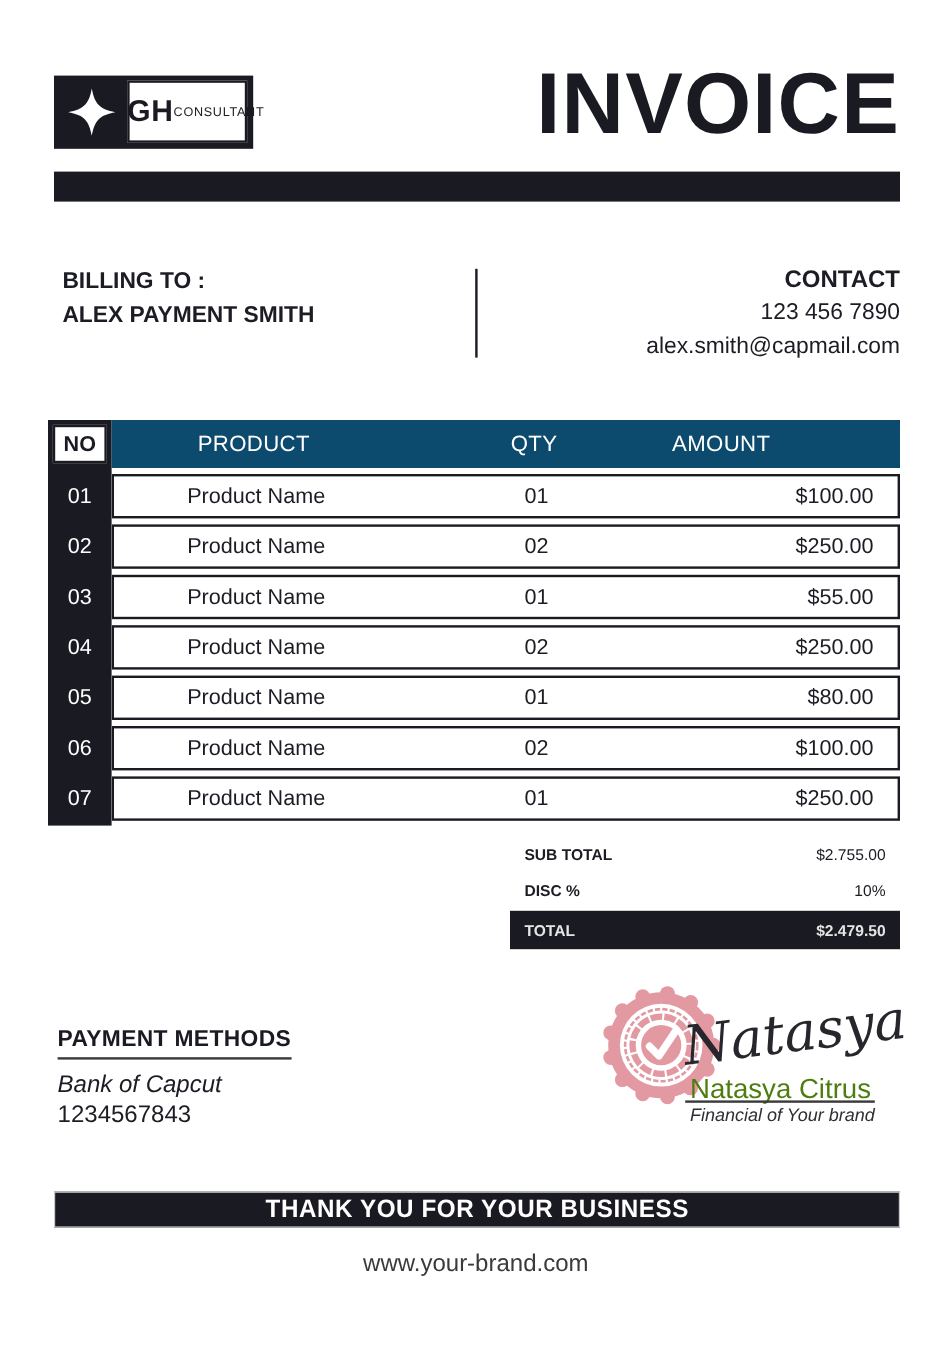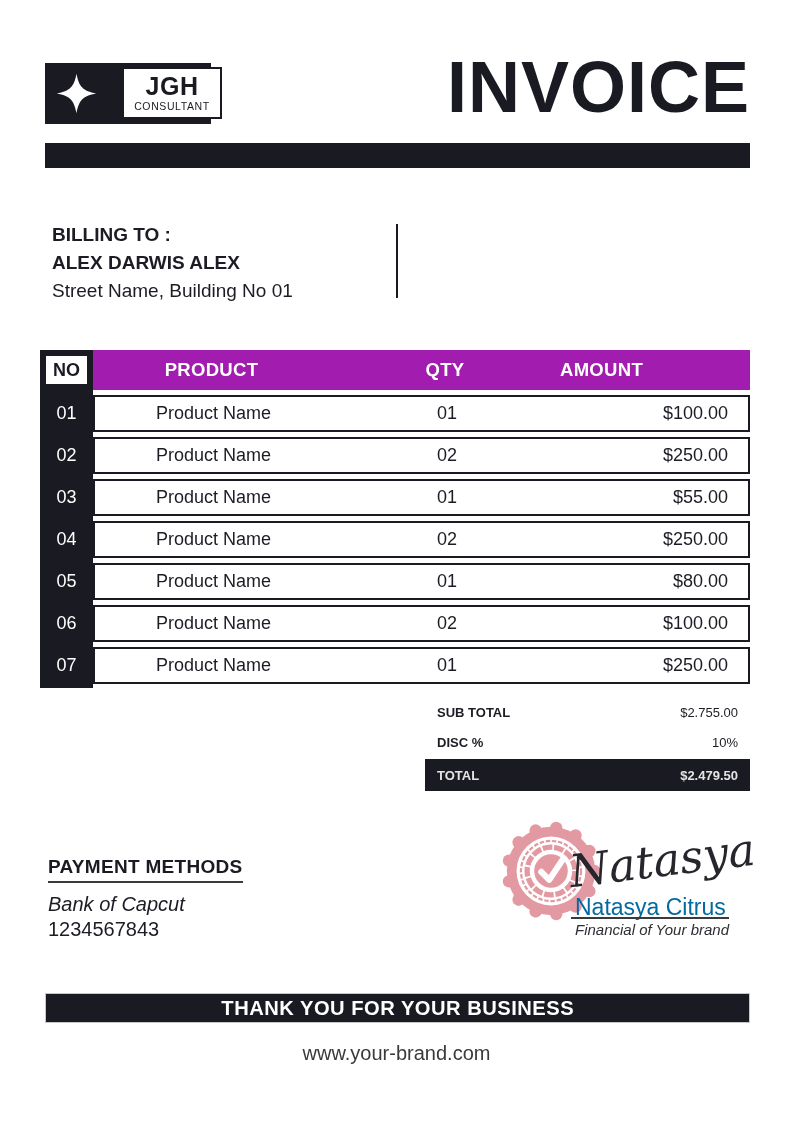--- a/index.html
+++ b/index.html
@@ -3,22 +3,22 @@
 <meta charset="utf-8">
 <style>
   * { margin:0; padding:0; box-sizing:border-box; }
   html,body { background:#ffffff; }
   body { font-family:"Liberation Sans", sans-serif; color:#1c1c24; }
   .page { position:relative; width:793px; height:1122px; background:#fff; overflow:hidden; }
 
   
   .logo { position:absolute; left:45px; top:63px; width:166px; height:61px; background:#1a1a22; }
   .logo .star { position:absolute; left:11px; top:10px; width:41px; height:41px; }
-  .logo .labelbox { position:absolute; left:77px; top:4px; width:100px; height:52px;
-    background:#fff; border:2px solid #1a1a22; display:flex; flex-direction:column;
+  .logo .labelbox { position:absolute; left:61px; top:4px; width:100px; height:52px;
+    background:#fff; border:2px solid #1a1a22; display:flex; flex-direction:row;
     align-items:center; justify-content:center; }
   .logo .initials { font-size:25px; font-weight:800; letter-spacing:.5px; color:#1a1a22; line-height:1; }
   .logo .subtitle { font-size:10.5px; font-weight:500; letter-spacing:.6px; color:#1a1a22; margin-top:1px; }
 
   .invoice-title { position:absolute; right:43px; top:50px; font-size:72px; font-weight:800;
     letter-spacing:1px; color:#1a1a22; line-height:1.05;text-align:right; }
 
   .top-bar { position:absolute; left:45px; top:143px; width:705px; height:25px; background:#1a1a22; }
 
   
@@ -29,22 +29,22 @@
   .contact { position:absolute; right:43px; top:219px; text-align:right; font-size:19px; line-height:28px; }
   .contact .c1 { font-weight:800; font-size:20px; }
 
   
   .invoice-table { position:absolute; left:40px; top:350px; width:710px; height:338px; }
   .no-strip { position:absolute; left:0; top:0; width:53px; height:338px; background:#1a1a22; }
   .t-header { position:relative; display:flex; height:40px; margin-bottom:5px; }
   .no-head { width:53px; padding:4px; display:flex; }
   .no-head .no-box { flex:1; background:#fff; border:2px solid #1a1a22; color:#1a1a22;
     font-weight:800; font-size:18px; display:flex; align-items:center; justify-content:center; }
-  .head-content { flex:1; background:#a21caf; color:#fff; display:grid;
-    grid-template-columns:237px 230px 1fr; align-items:center; font-weight:700; font-size:18.5px; letter-spacing:.3px; }
+  .head-content { flex:1; background:#0c4a6e; color:#fff; display:grid;
+    grid-template-columns:237px 230px 1fr; align-items:center; font-weight:400; font-size:18.5px; letter-spacing:.3px; }
   .head-content .h-product, .head-content .h-qty { text-align:center; }
   .head-content .h-amount { padding-right:14px; }
   .t-row { position:relative; display:flex; height:37px; margin-bottom:5px; }
   .t-row:last-child { margin-bottom:0; }
   .no-cell { width:53px; color:#fff; font-size:18px; display:flex; align-items:center; justify-content:center; }
   .row-content { flex:1; background:#fff; border:2px solid #1a1a22; display:grid;
     grid-template-columns:237px 230px 1fr; align-items:center; font-size:18px; color:#1c1c24; }
   .row-content .c-product, .row-content .c-qty { text-align:center; }
   .row-content .c-amount { text-align:right; padding-right:20px; }
 
@@ -61,21 +61,21 @@
   .payment .p-head { display:inline-block; font-size:19px; font-weight:800; letter-spacing:.3px;
     padding-bottom:3px; border-bottom:2px solid #3a3a3a; color:#1a1a22; }
   .payment .p-bank { margin-top:10px; font-size:20px; font-style:italic; }
   .payment .p-acct { margin-top:2px; font-size:20px; }
 
   
   .signature { position:absolute; left:495px; top:818px; width:260px; height:140px; }
   .stamp { position:absolute; left:3px; top:0; width:106px; height:106px; opacity:.88; }
   .sig-script { position:absolute; left:74px; top:16px; font-family:"DejaVu Serif", serif;
     font-style:italic; font-size:45px; color:#26262c; transform:rotate(-7deg); white-space:nowrap; }
-  .sig-name { position:absolute; left:80px; top:76px; font-size:23px; color:#0369a1; white-space:nowrap; }
+  .sig-name { position:absolute; left:80px; top:76px; font-size:23px; color:#4d7c0f; white-space:nowrap; }
   .sig-line { position:absolute; left:76px; top:99px; width:158px; height:2px; background:#3a3a3a; }
   .sig-role { position:absolute; left:80px; top:103px; font-size:15px; font-style:italic; color:#2e2e34; white-space:nowrap; }
 
   
   .footer-bar { position:absolute; left:45px; top:993px; width:705px; height:30px; background:#1a1a22;
     border:1px solid #c9c9c9; display:flex; align-items:center; justify-content:center; }
   .footer-bar span { color:#fff; font-weight:800; font-size:21px; letter-spacing:.5px; transform:scaleX(.96); }
   .website { position:absolute; left:0; top:1042px; width:100%; text-align:center; font-size:20px; color:#3a3a3a; }
 </style>
 </head>
@@ -92,26 +92,30 @@
       <div class="subtitle">CONSULTANT</div>
     </div>
   </div>
 
   <div class="invoice-title">INVOICE</div>
 
   <div class="top-bar"></div>
 
   <div class="billing">
     <div class="b1">BILLING TO :</div>
-    <div class="b2">ALEX DARWIS ALEX</div>
-    <div class="b3">Street Name, Building No 01</div>
+    <div class="b2">ALEX PAYMENT SMITH</div>
   </div>
 
   <div class="vdivider"></div>
 
+  <div class="contact">
+    <div class="c1">CONTACT</div>
+    <div class="c2">123 456 7890</div>
+    <div class="c3">alex.smith@capmail.com</div>
+  </div>
 
   <div class="invoice-table">
     <div class="no-strip"></div>
     <div class="t-header">
       <div class="no-head">
         <div class="no-box">NO</div>
       </div>
       <div class="head-content">
         <div class="h-product">PRODUCT</div>
         <div class="h-qty">QTY</div>

